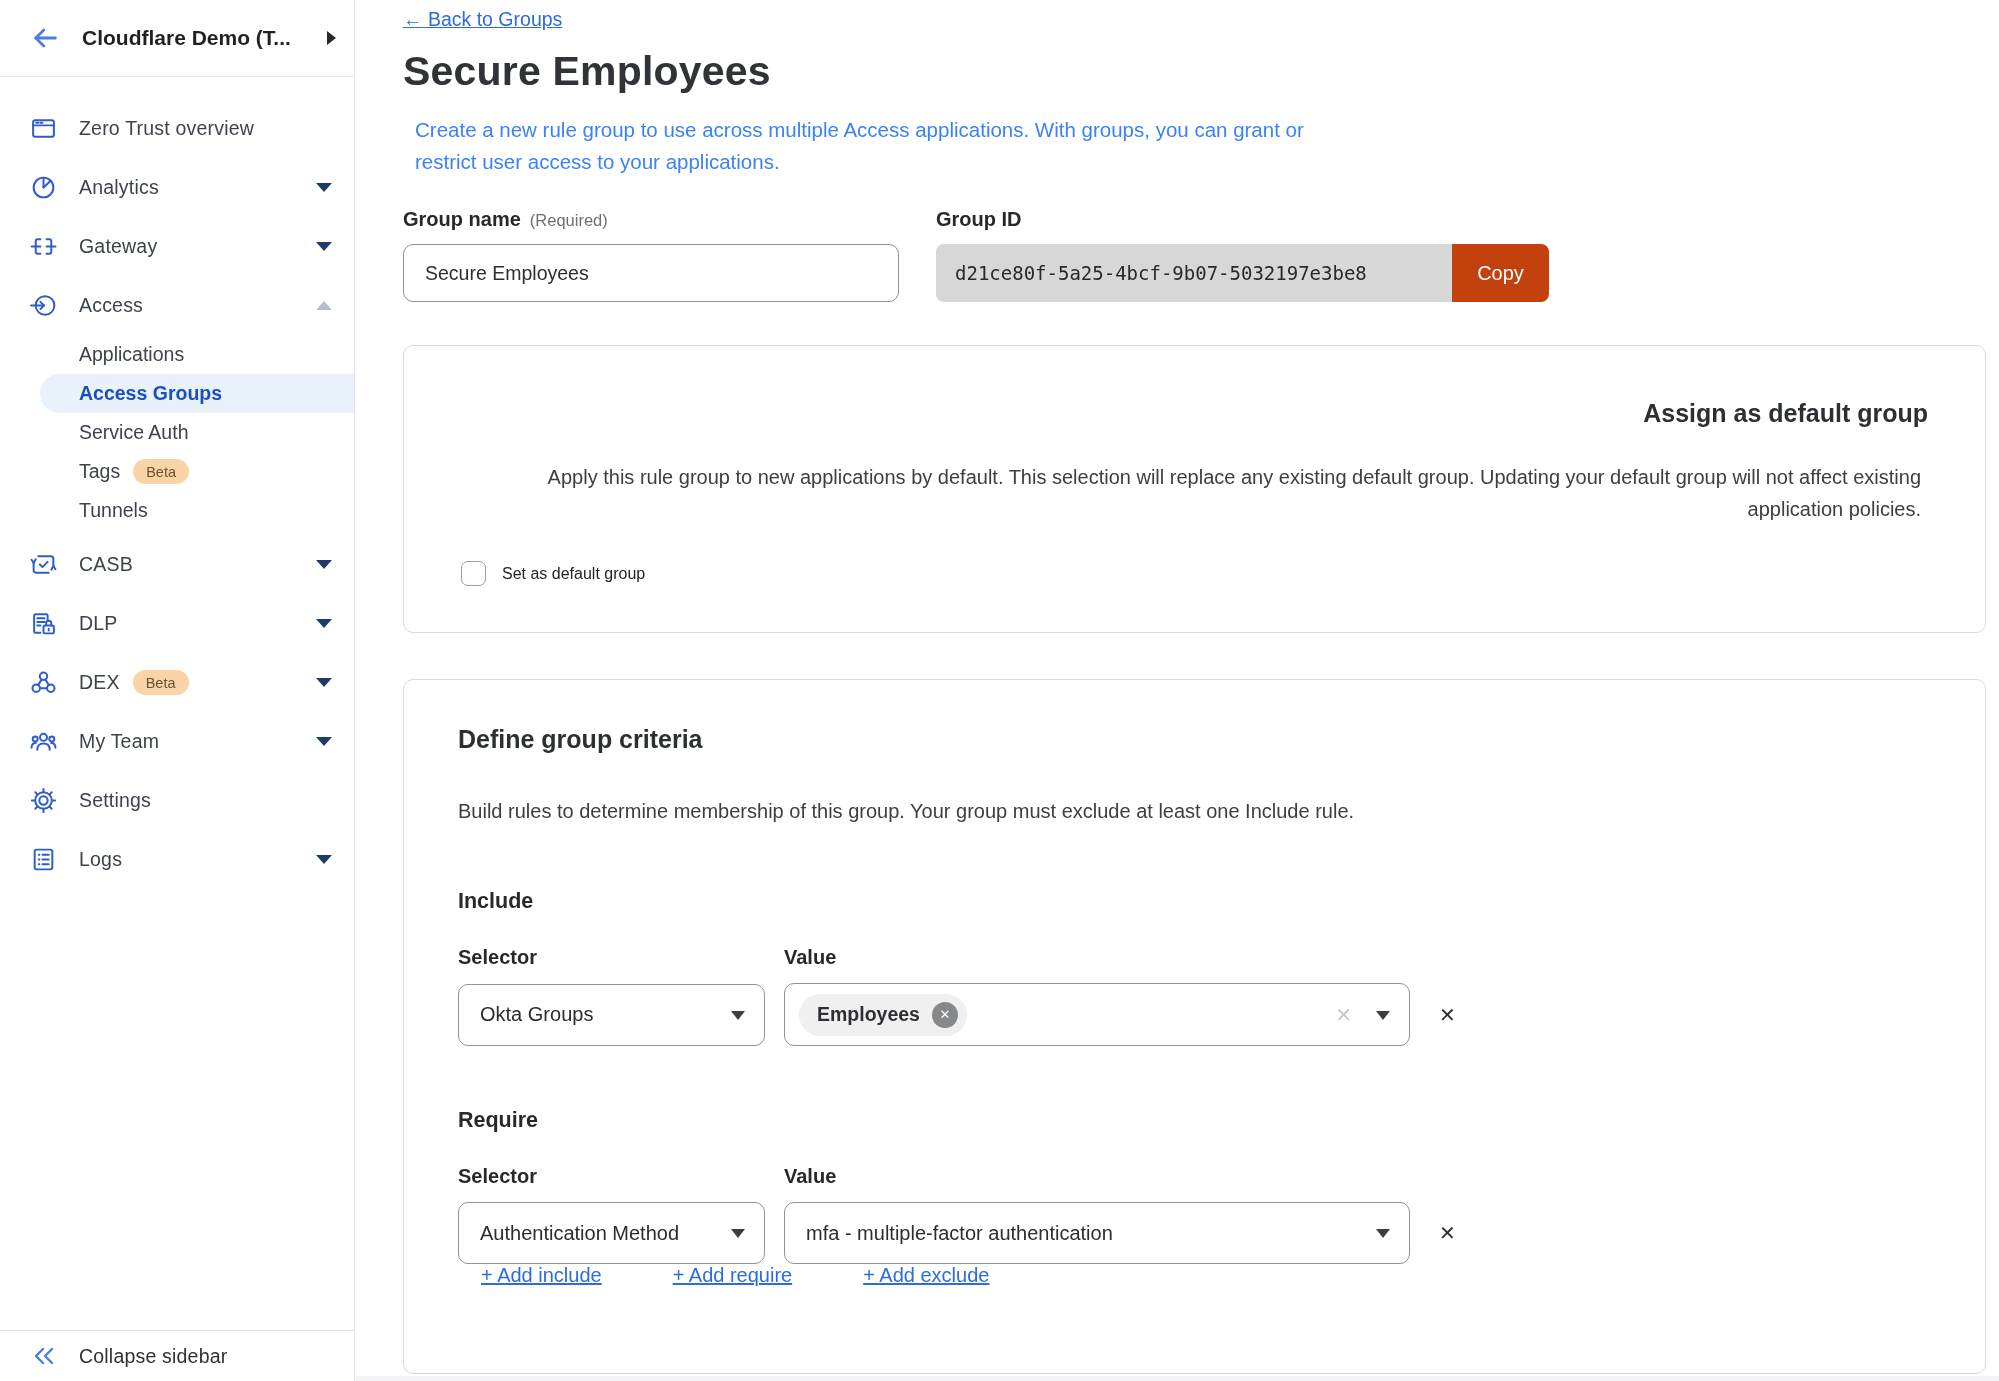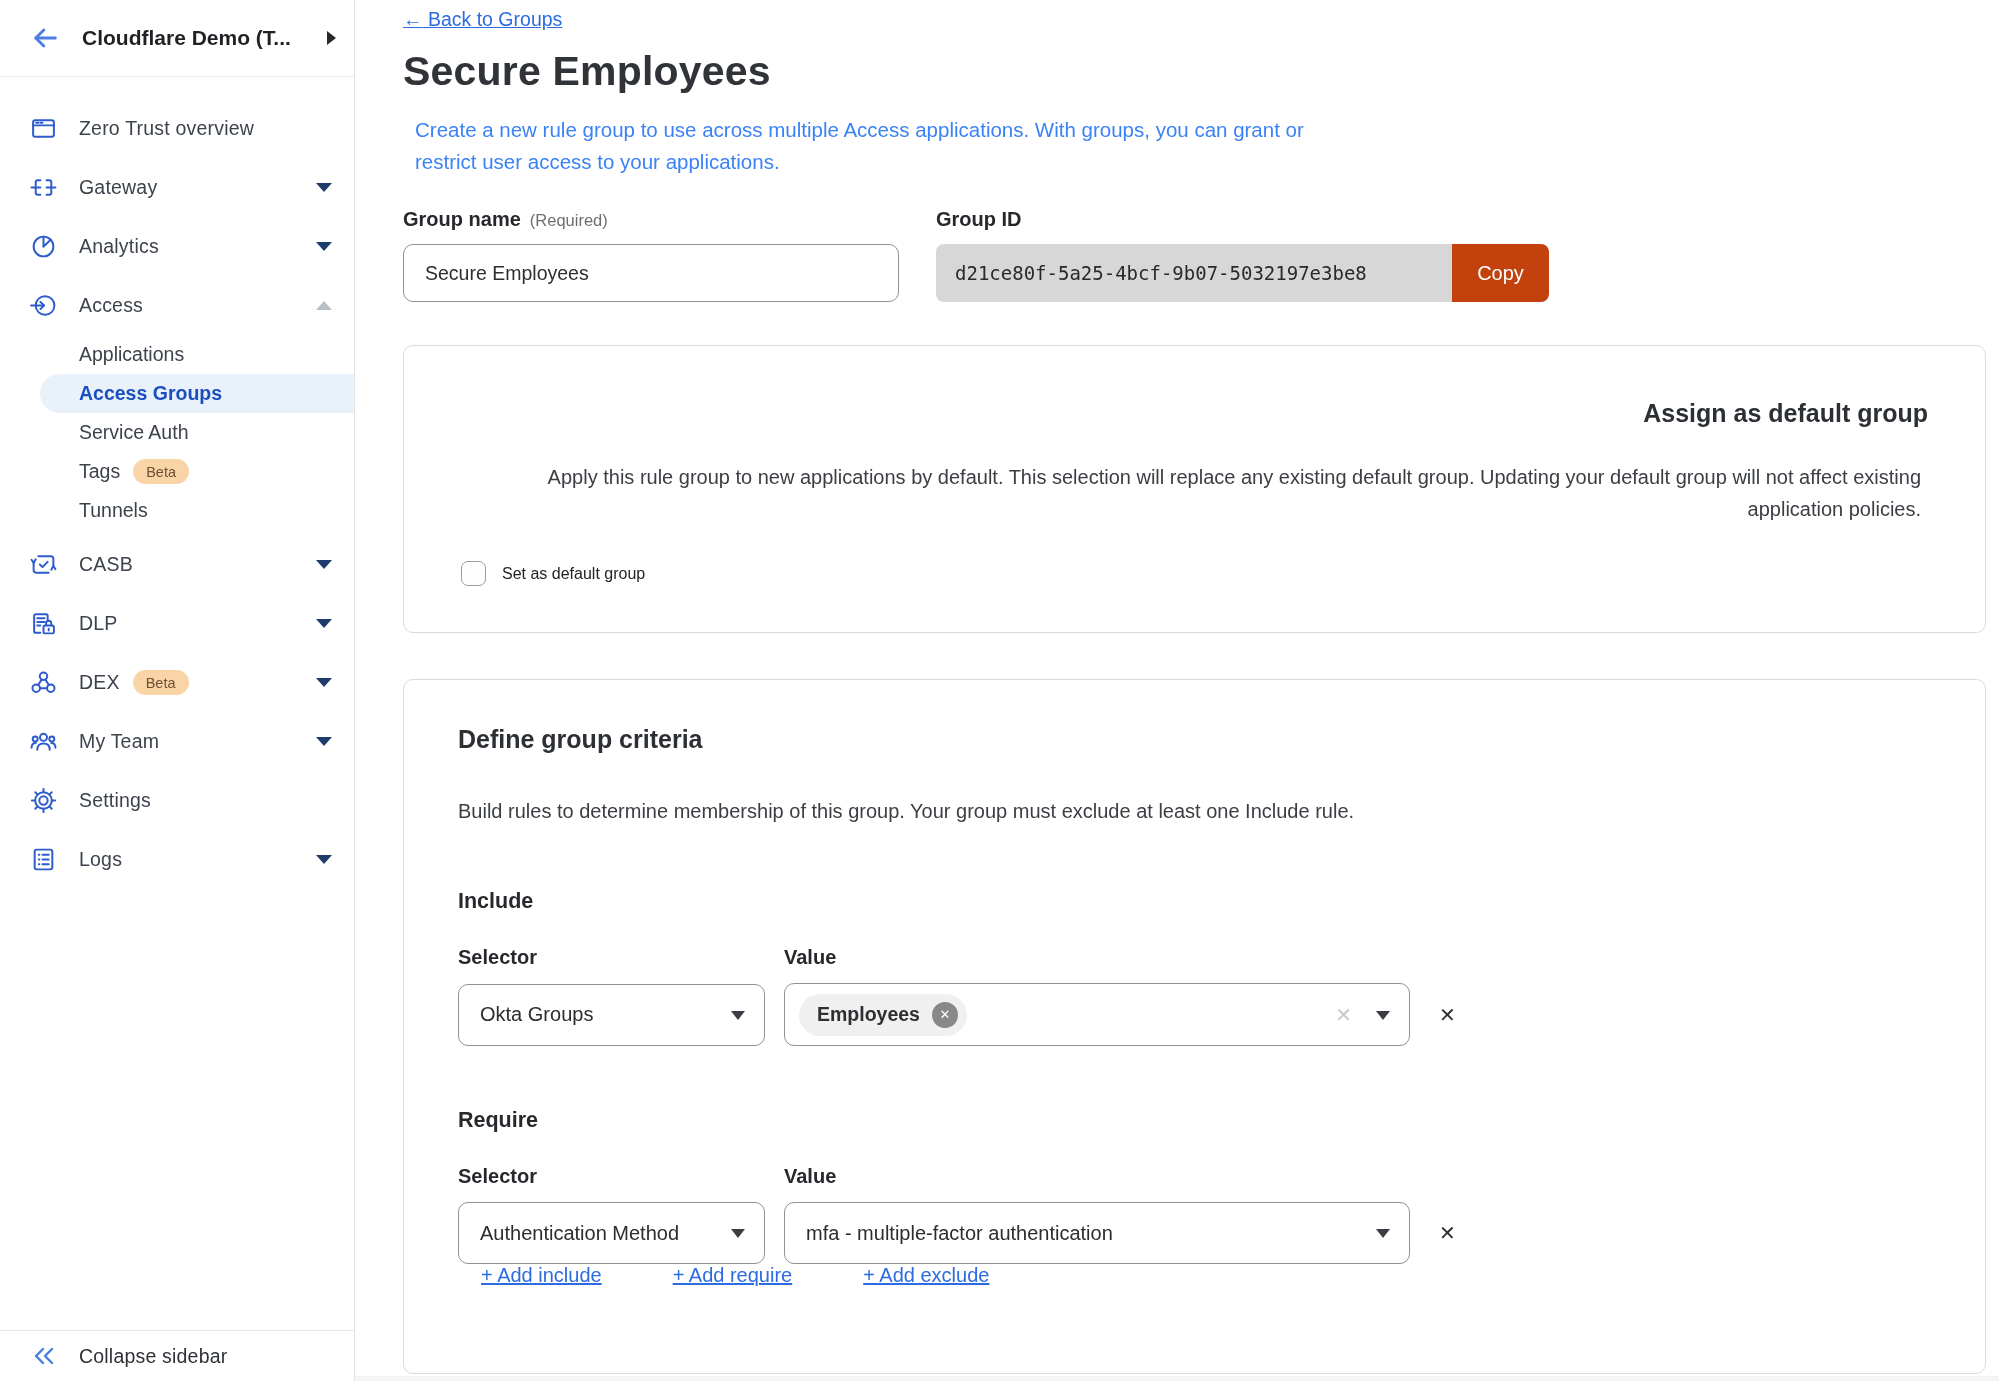--- a/index.html
+++ b/index.html
@@ -167,39 +167,39 @@
               <line x1="6" y1="7.5" x2="8" y2="7.5"></line>
               <line x1="10" y1="7.5" x2="12" y2="7.5"></line>
             </svg>
         </span>
         <span class="nav-label">Zero Trust overview</span>
       </div>
 
       <div class="nav-item">
         <span class="icon">
           <svg class="ic" width="27" height="27" viewBox="0 0 26 26">
+              <circle cx="13" cy="13" r="9.5"></circle>
+              <line x1="13" y1="13" x2="13" y2="3.5"></line>
+              <line x1="13" y1="13" x2="20" y2="6.5"></line>
+            </svg>
+        </span>
+        <span class="nav-label">Analytics</span>
+        <span class="caret"></span>
+      </div>
+
+      <div class="nav-item">
+        <span class="icon">
+          <svg class="ic" width="27" height="27" viewBox="0 0 26 26">
               <path d="M10 6 H7.5 a2 2 0 0 0 -2 2 v10 a2 2 0 0 0 2 2 H10"></path>
               <path d="M16 6 h2.5 a2 2 0 0 1 2 2 v10 a2 2 0 0 1 -2 2 H16"></path>
               <line x1="1.5" y1="13" x2="10" y2="13"></line>
               <line x1="16" y1="13" x2="24.5" y2="13"></line>
             </svg>
         </span>
         <span class="nav-label">Gateway</span>
-        <span class="caret"></span>
-      </div>
-
-      <div class="nav-item">
-        <span class="icon">
-          <svg class="ic" width="27" height="27" viewBox="0 0 26 26">
-              <circle cx="13" cy="13" r="9.5"></circle>
-              <line x1="13" y1="13" x2="13" y2="3.5"></line>
-              <line x1="13" y1="13" x2="20" y2="6.5"></line>
-            </svg>
-        </span>
-        <span class="nav-label">Analytics</span>
         <span class="caret"></span>
       </div>
 
       <div class="nav-item">
         <span class="icon">
           <svg class="ic" width="27" height="27" viewBox="0 0 26 26">
               <circle cx="14.5" cy="13" r="9"></circle>
               <line x1="1" y1="13" x2="13.5" y2="13"></line>
               <path d="M10 9.5 L13.5 13 L10 16.5"></path>
             </svg>

